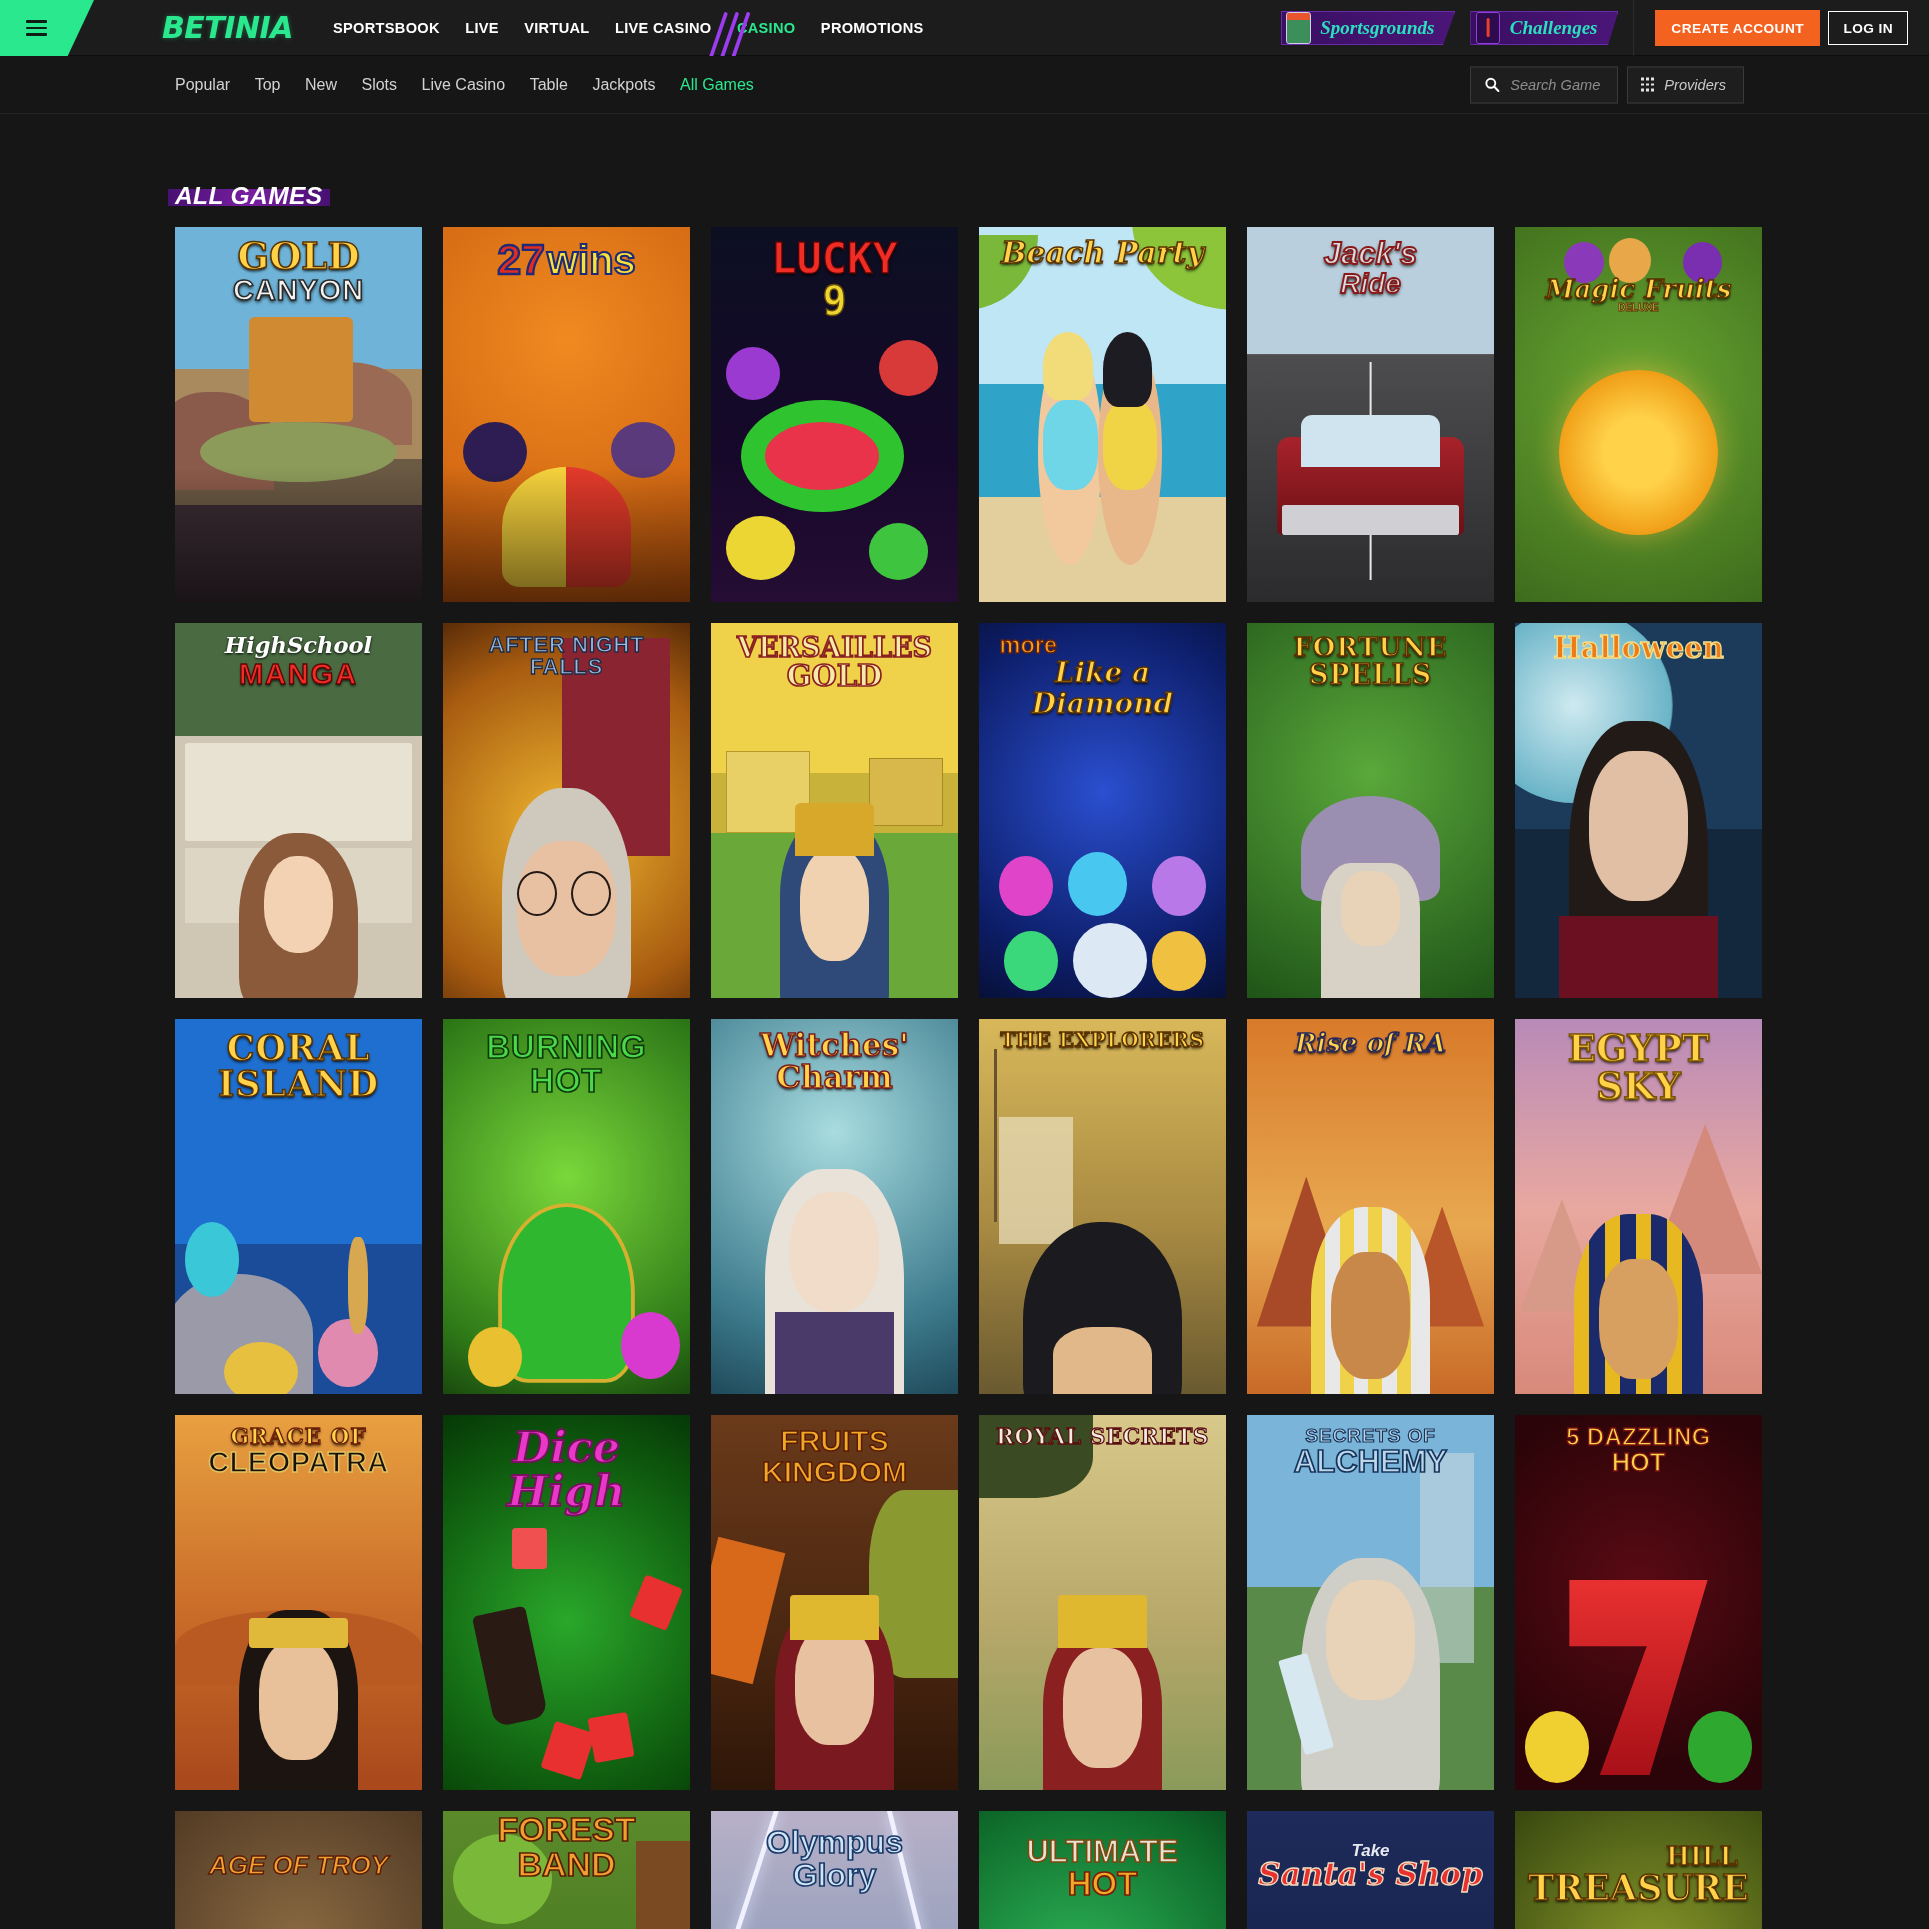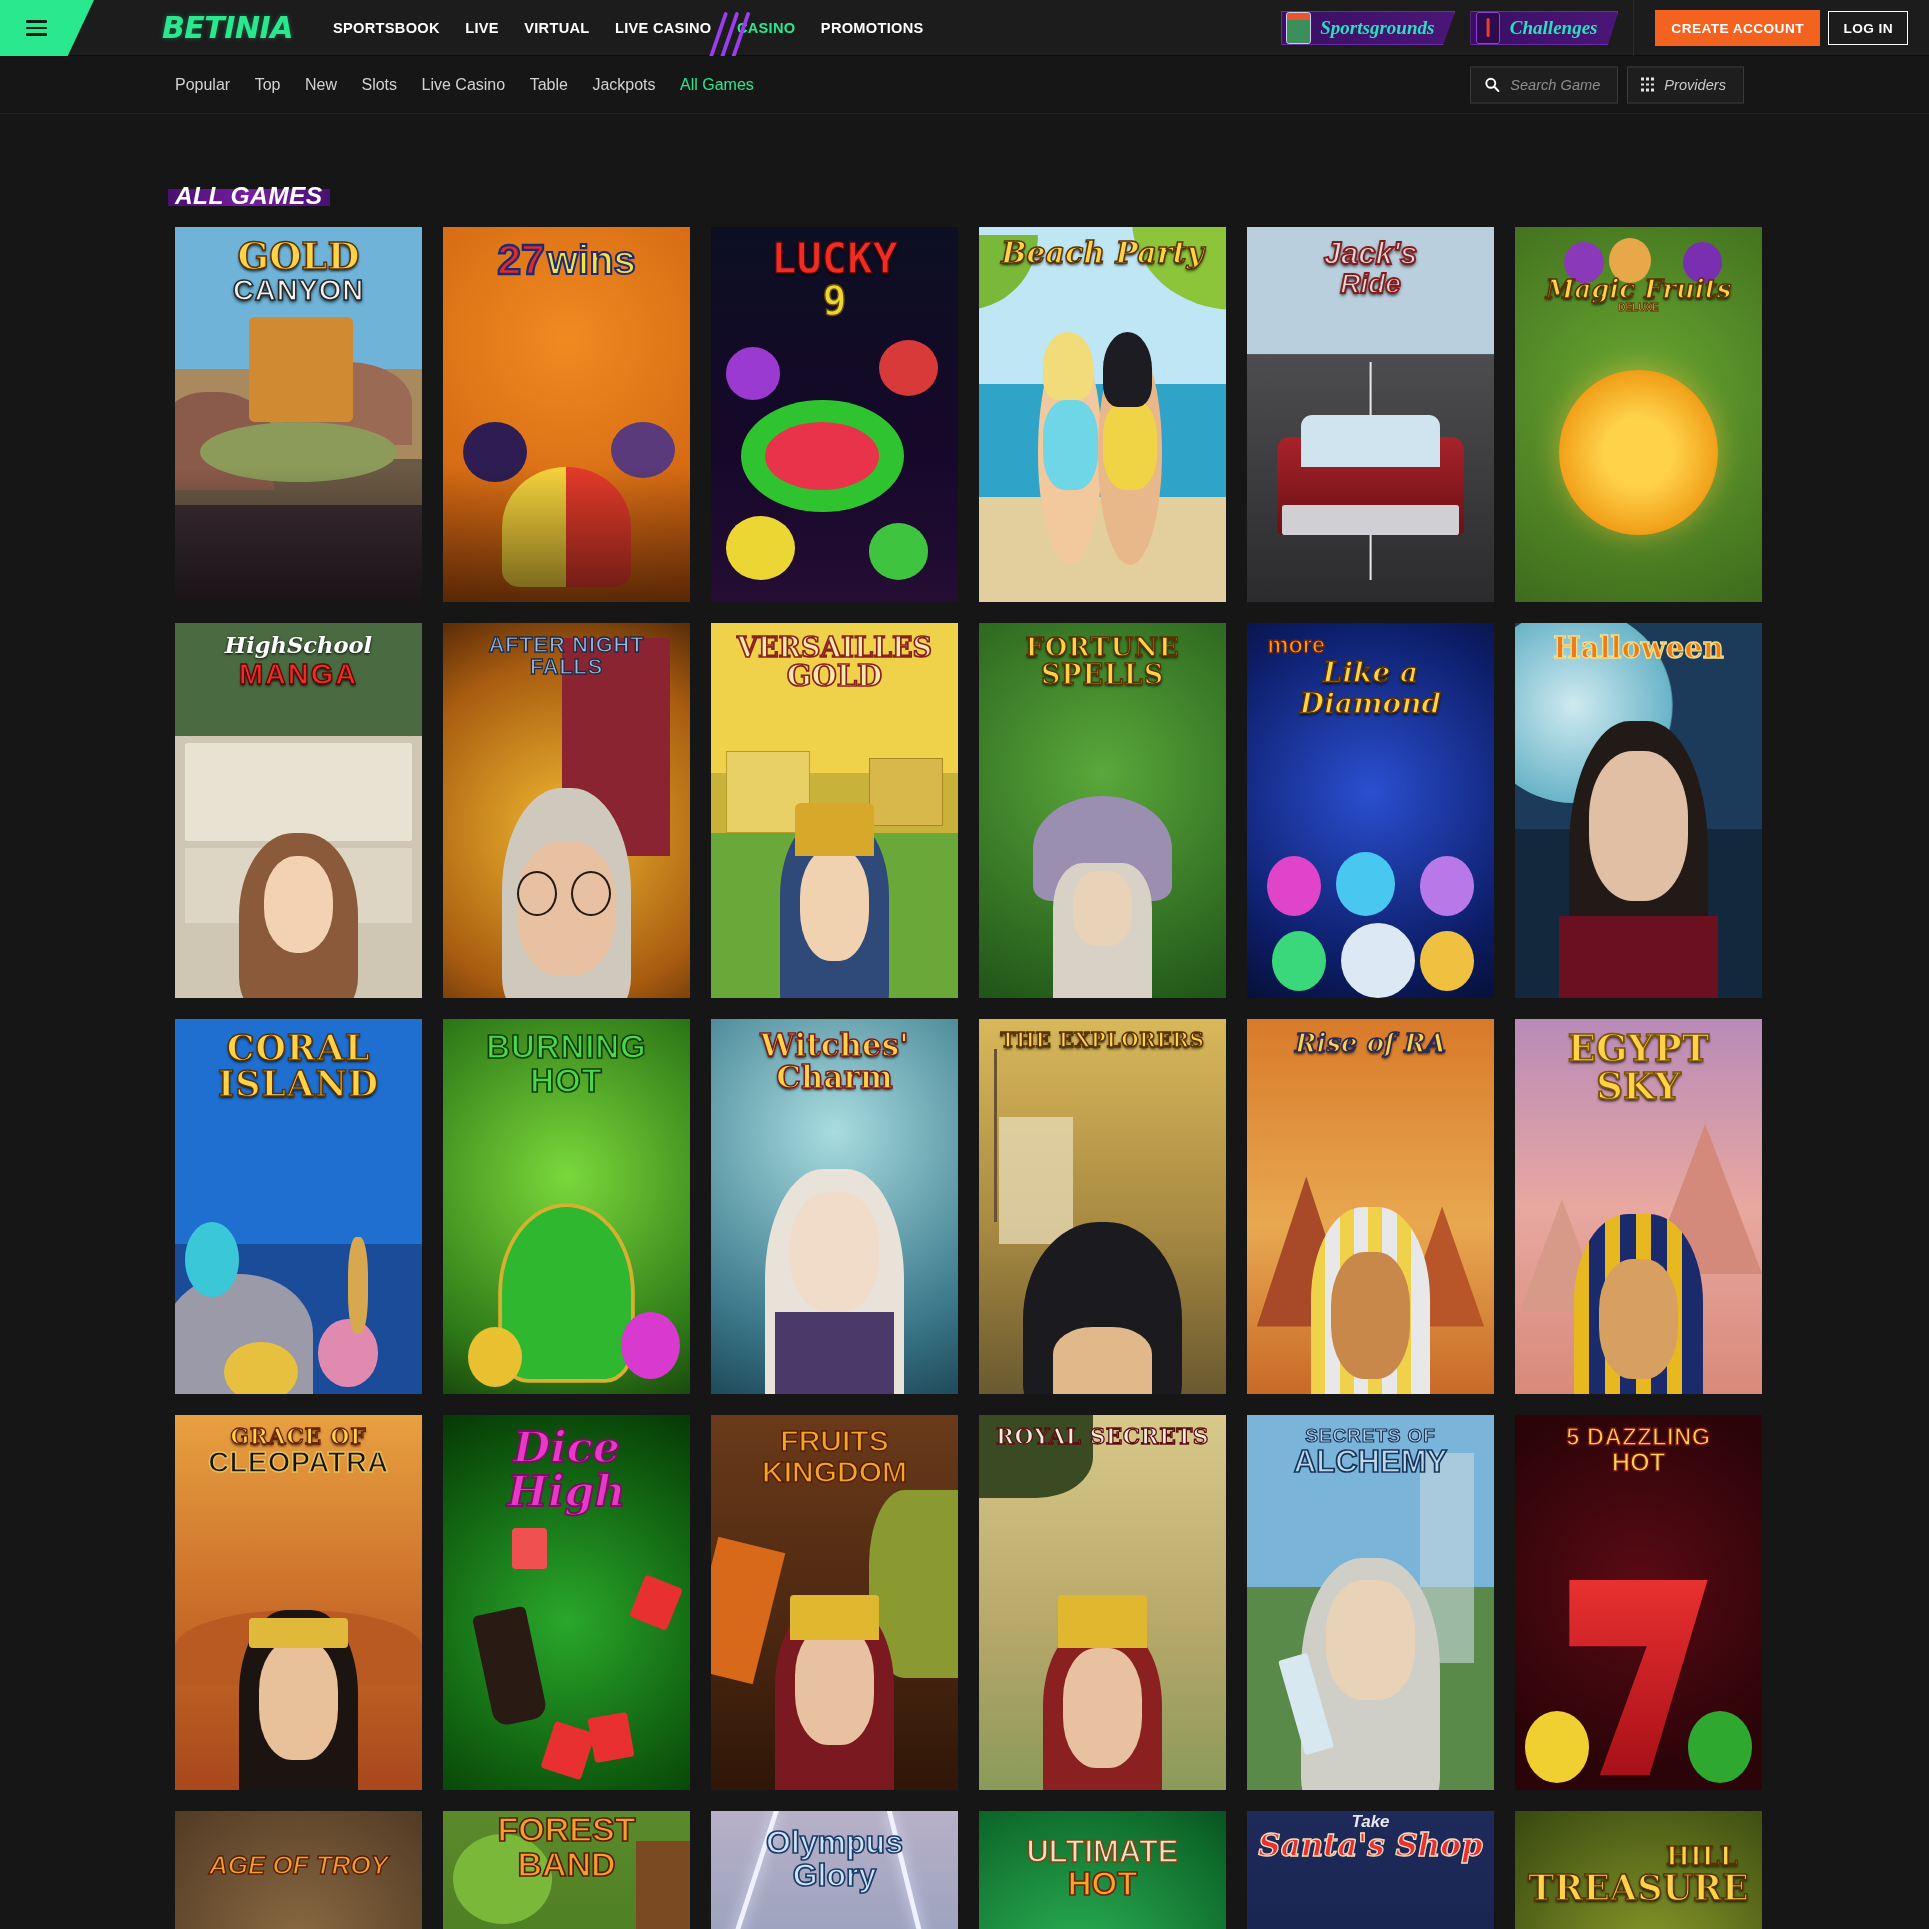--- a/index.html
+++ b/index.html
@@ -491,47 +491,47 @@
       <div style="position:absolute;left:36%;top:60%;width:28%;height:30%;background:#f0d2b0;border-radius:44%"></div>
       <div style="position:absolute;left:34%;top:48%;width:32%;height:14%;background:#d8a82a;border-radius:5.6px 5.6px 0 0"></div>
     </div>
     <div class="title-plate">
       <span class="t1" style="font-size:27px;color:#f7e9a8;-webkit-text-stroke:1.7px #8a2020;font-family:'DejaVu Serif',serif">VERSAILLES</span>
       <span class="t2" style="font-size:29px;color:#f7e9a8;-webkit-text-stroke:1.7px #8a2020;font-family:'DejaVu Serif',serif">GOLD</span>
     </div>
   </div>
 
   <div class="tile">
-    <div class="art" style="background:radial-gradient(circle at 50% 40%,#5aa83a,#1f5418)">
-      <div style="position:absolute;left:22%;top:46%;width:56%;height:28%;background:#9a8fb0;border-radius:50% 50% 14% 14%"></div>
-      <div style="position:absolute;left:30%;top:64%;width:40%;height:40%;background:#d8d2c6;border-radius:30% 30% 10% 10%"></div>
-      <div style="position:absolute;left:38%;top:66%;width:24%;height:20%;background:#e8d2b8;border-radius:40%"></div>
-    </div>
-    <div class="title-plate">
-      <span class="t1 ttl-gold" style="font-size:26px;letter-spacing:0.9px">FORTUNE</span>
-      <span class="t2 ttl-gold" style="font-size:27px;letter-spacing:0.9px">SPELLS</span>
-    </div>
-  </div>
-
-  <div class="tile">
     <div class="art" style="background:radial-gradient(circle at 50% 45%,#2a4fd0,#0d1e6a 70%,#071038)">
       <div class="blob" style="left:8%;top:62%;width:22%;height:16%;background:#e044c8"></div>
       <div class="blob" style="left:36%;top:61%;width:24%;height:17%;background:#48c8f0"></div>
       <div class="blob" style="right:8%;top:62%;width:22%;height:16%;background:#b878e8"></div>
       <div class="blob" style="left:10%;bottom:2%;width:22%;height:16%;background:#3ad87a"></div>
       <div class="blob" style="left:38%;bottom:0%;width:30%;height:20%;background:#dde8f5"></div>
       <div class="blob" style="right:8%;bottom:2%;width:22%;height:16%;background:#f0c040"></div>
     </div>
     <div class="title-plate">
       <span class="t1" style="font-size:23.5px;color:#f0a020;-webkit-text-stroke:1.3px #6a2008;display:block;text-align:left;padding-left:13px">more</span>
       <span class="t2 ttl-gold" style="font-size:28px;font-style:italic;font-family:'DejaVu Serif',serif;line-height:1.1">Like a Diamond</span>
     </div>
   </div>
 
   <div class="tile">
+    <div class="art" style="background:radial-gradient(circle at 50% 40%,#5aa83a,#1f5418)">
+      <div style="position:absolute;left:22%;top:46%;width:56%;height:28%;background:#9a8fb0;border-radius:50% 50% 14% 14%"></div>
+      <div style="position:absolute;left:30%;top:64%;width:40%;height:40%;background:#d8d2c6;border-radius:30% 30% 10% 10%"></div>
+      <div style="position:absolute;left:38%;top:66%;width:24%;height:20%;background:#e8d2b8;border-radius:40%"></div>
+    </div>
+    <div class="title-plate">
+      <span class="t1 ttl-gold" style="font-size:26px;letter-spacing:0.9px">FORTUNE</span>
+      <span class="t2 ttl-gold" style="font-size:27px;letter-spacing:0.9px">SPELLS</span>
+    </div>
+  </div>
+
+  <div class="tile">
     <div class="art" style="background:linear-gradient(#1c3a5a 0 55%,#13273d 55% 100%)">
       <div class="sun" style="left:-16%;top:-4%;width:80%;height:52%;background:radial-gradient(circle,#cfeaf0,#6ab4c8 70%,transparent 72%)"></div>
       <div style="position:absolute;left:22%;top:26%;width:56%;height:78%;background:#221a16;border-radius:44% 44% 10% 10%"></div>
       <div style="position:absolute;left:30%;top:34%;width:40%;height:40%;background:#e0bfa4;border-radius:44%"></div>
       <div style="position:absolute;left:18%;bottom:0;width:64%;height:22%;background:#6a1020"></div>
     </div>
     <div class="title-plate">
       <span class="t1" style="font-size:29px;color:#ef7a18;-webkit-text-stroke:1.3px #f2e08a;font-family:'DejaVu Serif',serif">Halloween</span>
     </div>
   </div>
@@ -726,21 +726,21 @@
       <span class="t1" style="font-size:31px;color:#e8e2d2;-webkit-text-stroke:1.7px #7a4a10">ULTIMATE</span>
       <span class="t2" style="font-size:33px;color:#f0a828;-webkit-text-stroke:1.7px #7a1a04">HOT</span>
     </div>
   </div>
 
   <div class="tile">
     <div class="art" style="background:linear-gradient(#1e2a5a,#16224a 55%,#0e1838)">
       
       
     </div>
-    <div class="title-plate" style="top:2px">
+    <div class="title-plate" style="top:31px">
       <span class="t1" style="font-size:17px;color:#e8e8f0;font-style:italic;display:block;text-align:center">Take</span>
       <span class="t2" style="font-size:31px;color:#e83030;-webkit-text-stroke:1.3px #f0e0c0;font-style:italic;font-family:'DejaVu Serif',serif">Santa's Shop</span>
     </div>
   </div>
 
   <div class="tile">
     <div class="art" style="background:radial-gradient(circle at 55% 40%,#8a9a2a,#3a4a10 75%,#1e2808)">
       
     </div>
     <div class="title-plate" style="top:33px">

